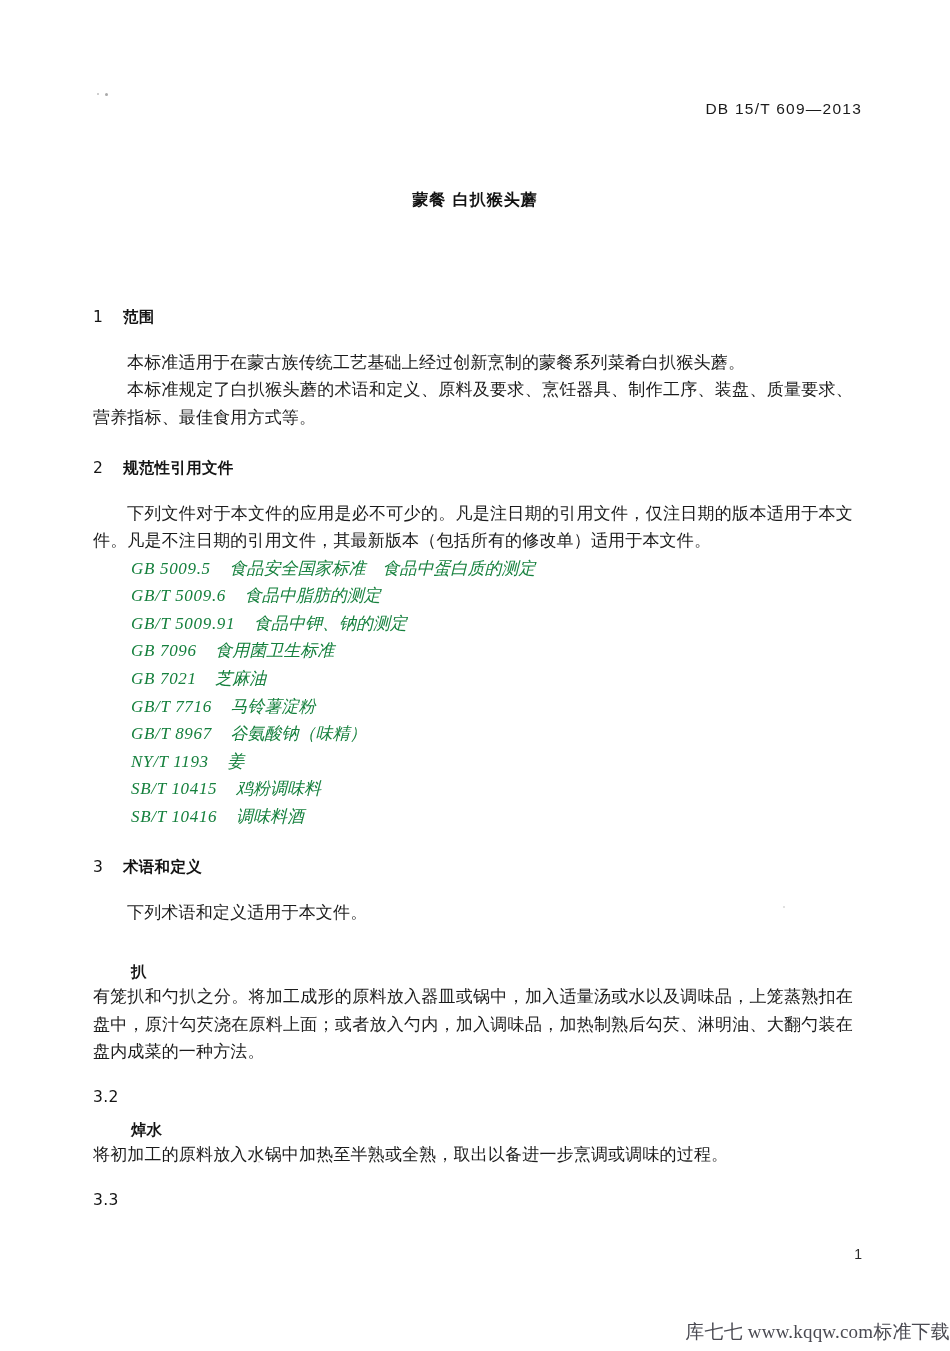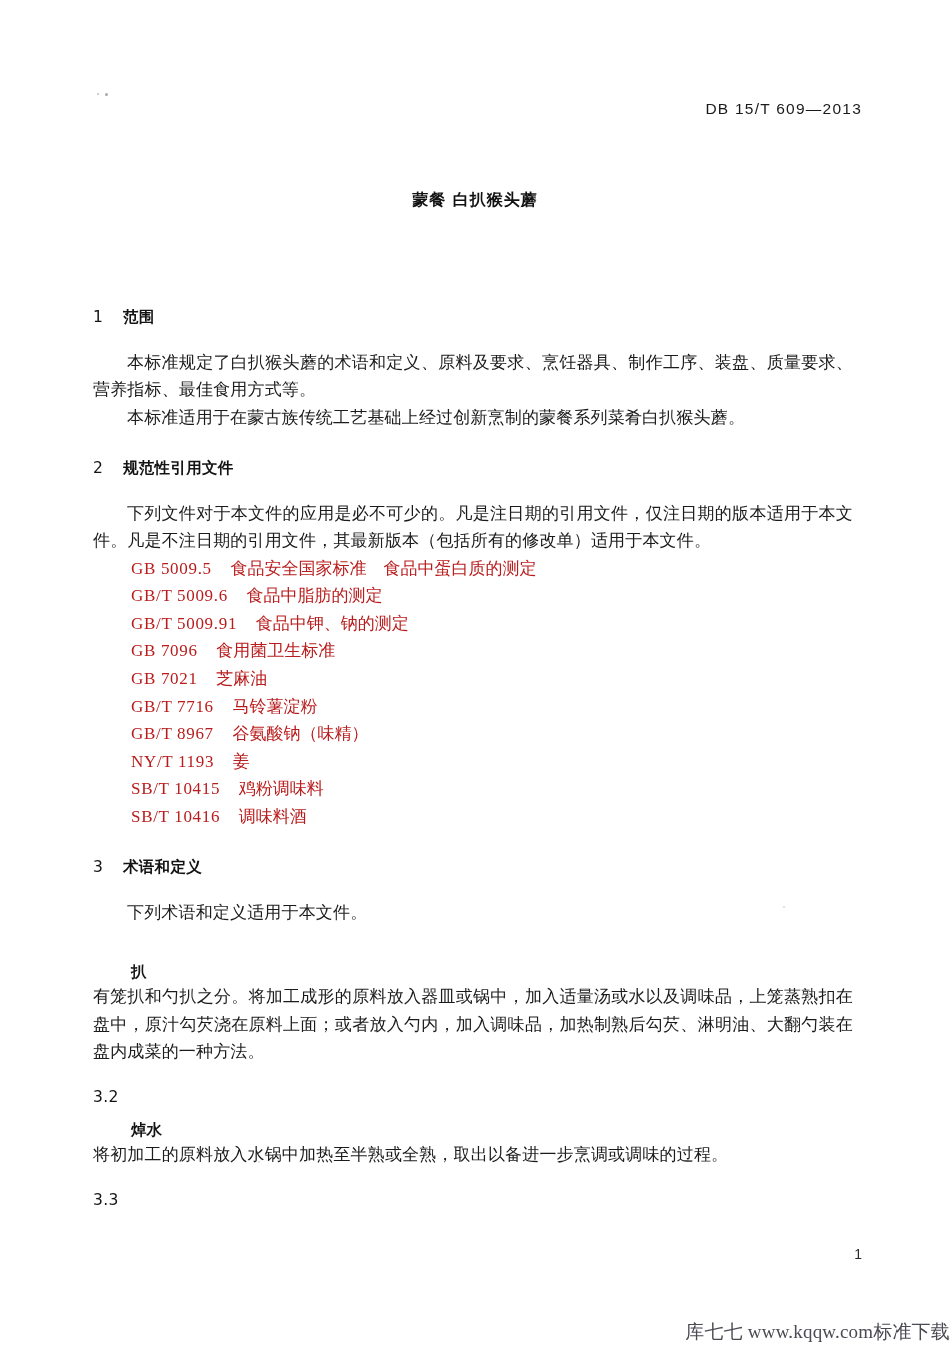--- a/index.html
+++ b/index.html
@@ -106,22 +106,23 @@
 
   
   ul.ref-list {
     list-style: none;
     margin: 0;
     padding: 0 0 0 38px;
   }
   ul.ref-list li {
     font-size: 17px;
     line-height: 1.62;
-    color: #b91c1c;
+    color: #15803d;
     white-space: nowrap;
+    font-style: italic;
   }
   .ref-code {
     font-family: "Liberation Serif", "DejaVu Serif", serif;
     letter-spacing: 0.04em;
   }
   .ref-sep {
     display: inline-block;
     width: 1.1em;
   }
 
@@ -177,22 +178,22 @@
   <div class="page-header">DB 15/T 609—2013</div>
 
   <div class="doc-title">蒙餐 白扒猴头蘑</div>
 
   <div class="content">
 
     <h2 class="clause">
       <span class="num">1</span><span>范围</span>
     </h2>
     <div class="gap-md"></div>
+    <p class="body-text">本标准适用于在蒙古族传统工艺基础上经过创新烹制的蒙餐系列菜肴白扒猴头蘑。</p>
     <p class="body-text">本标准规定了白扒猴头蘑的术语和定义、原料及要求、烹饪器具、制作工序、装盘、质量要求、营养指标、最佳食用方式等。</p>
-    <p class="body-text">本标准适用于在蒙古族传统工艺基础上经过创新烹制的蒙餐系列菜肴白扒猴头蘑。</p>
 
     <div class="gap-lg"></div>
 
     <h2 class="clause">
       <span class="num">2</span><span>规范性引用文件</span>
     </h2>
     <div class="gap-md"></div>
     <p class="body-text">下列文件对于本文件的应用是必不可少的。凡是注日期的引用文件，仅注日期的版本适用于本文件。凡是不注日期的引用文件，其最新版本（包括所有的修改单）适用于本文件。</p>
 
     <ul class="ref-list" id="ref-list">

